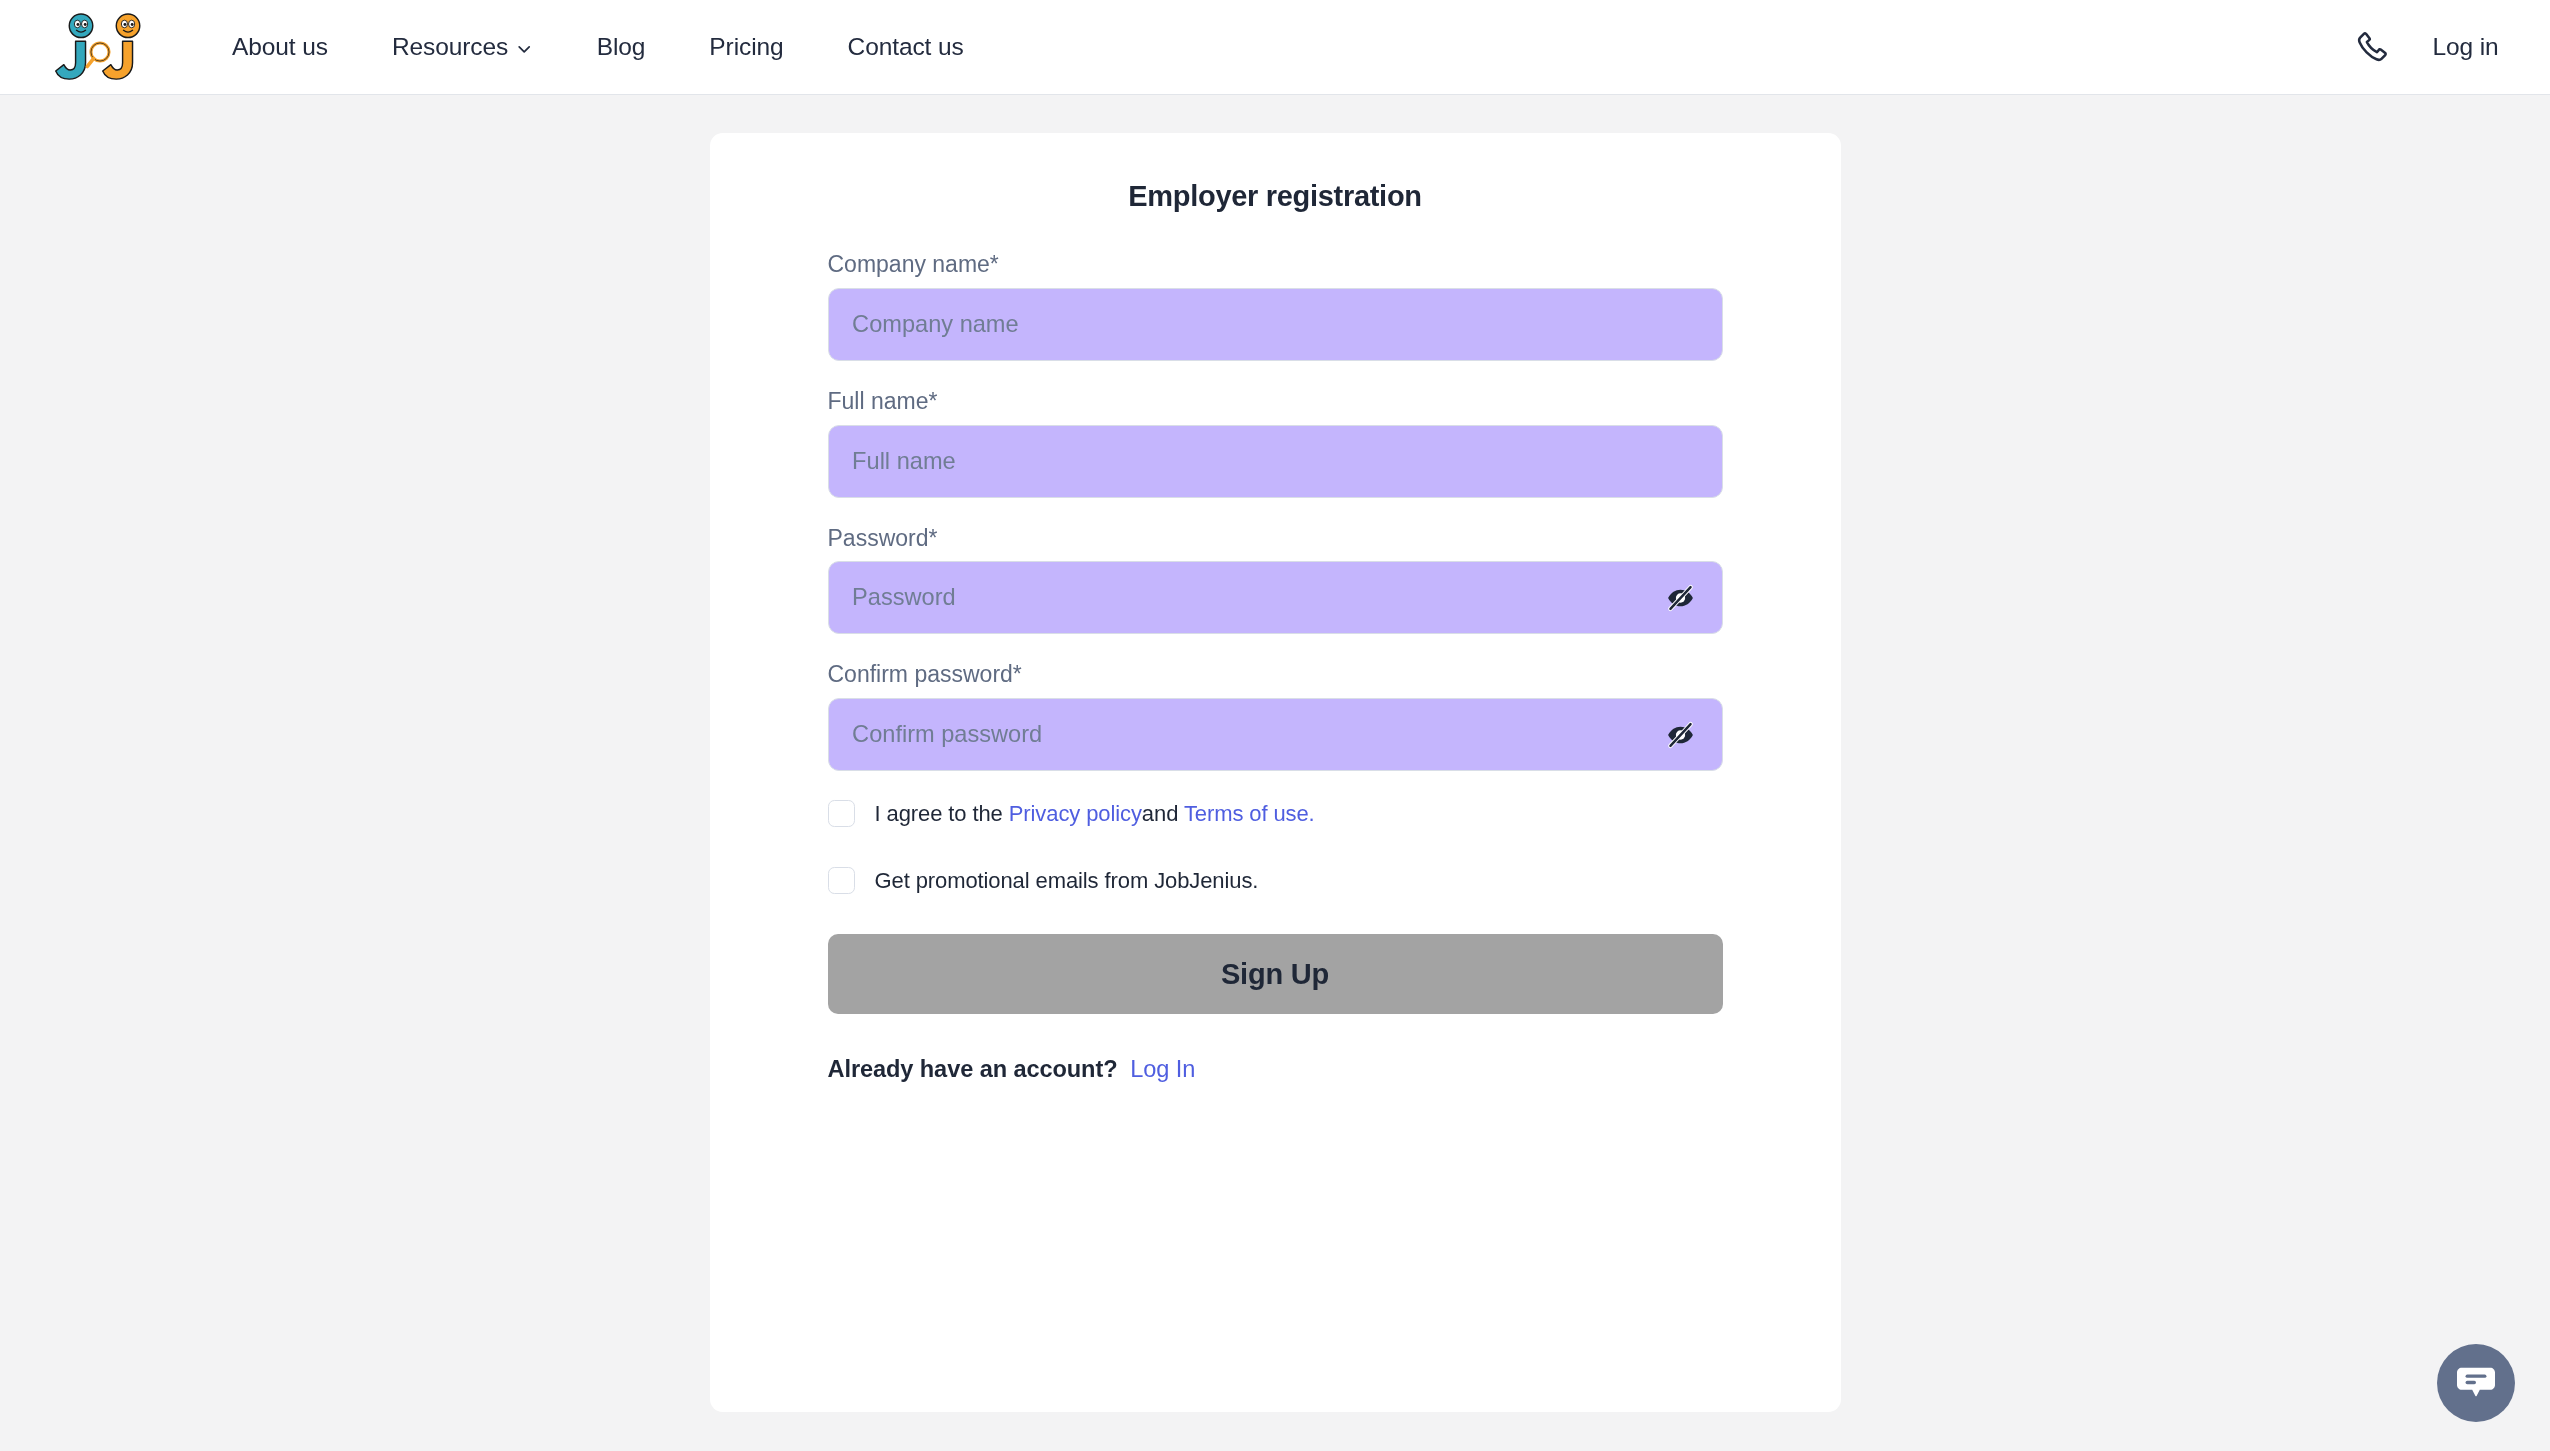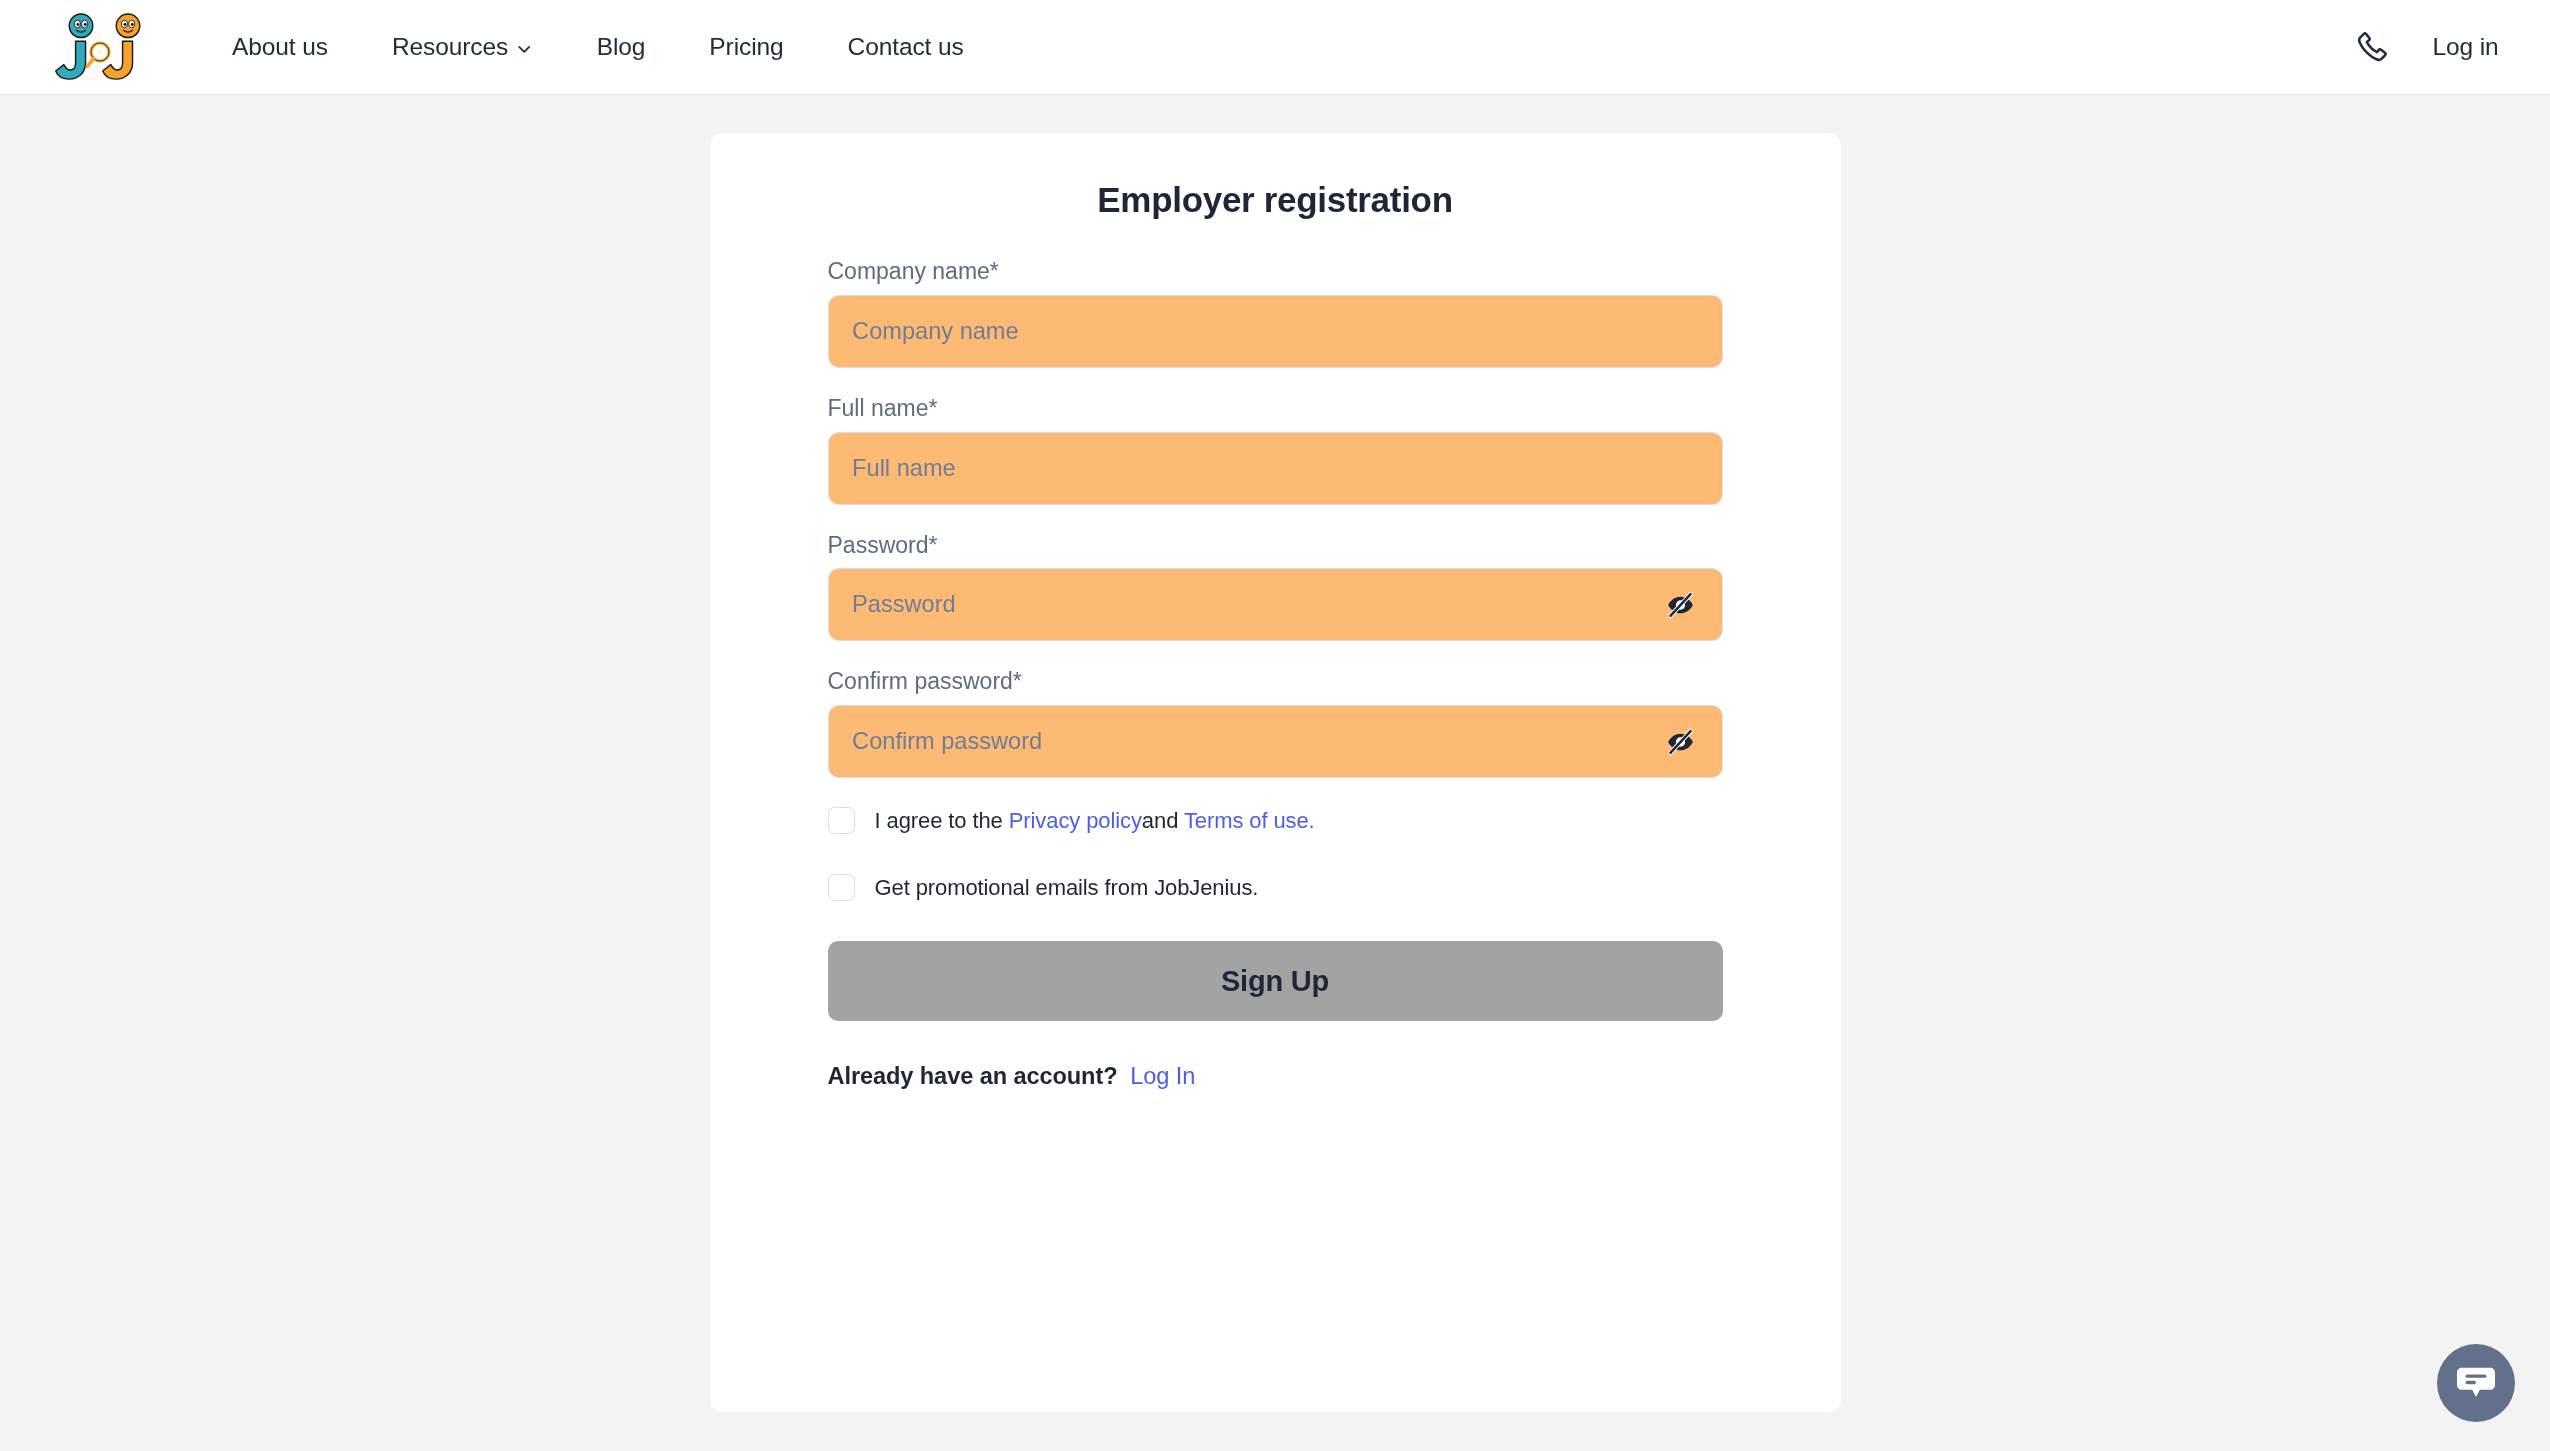--- a/index.html
+++ b/index.html
@@ -85,21 +85,21 @@
   }
   .card {
     width: 1131px;
     background: #ffffff;
     border-radius: 12.7px;
     padding: 47px 0 0 0;
     height: 1279px;
   }
   .card-title {
     text-align: center;
-    font-size: 35px;
+    font-size: 29px;
     font-weight: bold;
     color: #1f2737;
     margin: 0 0 40px 0;
     letter-spacing: -0.3px;
   }
   .form {
     padding: 0 118px;
   }
   .field { margin-bottom: 29px; margin-top: 20px; }
   .field-label {
@@ -108,21 +108,21 @@
     color: #5f6b82;
     margin-bottom: 11.8px;
     line-height: 1;
   }
   .input-wrap { position: relative; }
   .input {
     width: 100%;
     height: 73px;
     border: 1.5px solid #d9dee7;
     border-radius: 11px;
-    background: #fdba74;
+    background: #c4b5fd;
     font-family: "Liberation Sans", sans-serif;
     font-size: 23.6px;
     color: #1f2737;
     padding: 0 23.6px;
     outline: none;
   }
   .input::placeholder { color: #707d94; opacity: 1; }
   .eye-btn {
     position: absolute;
     right: 27px;

